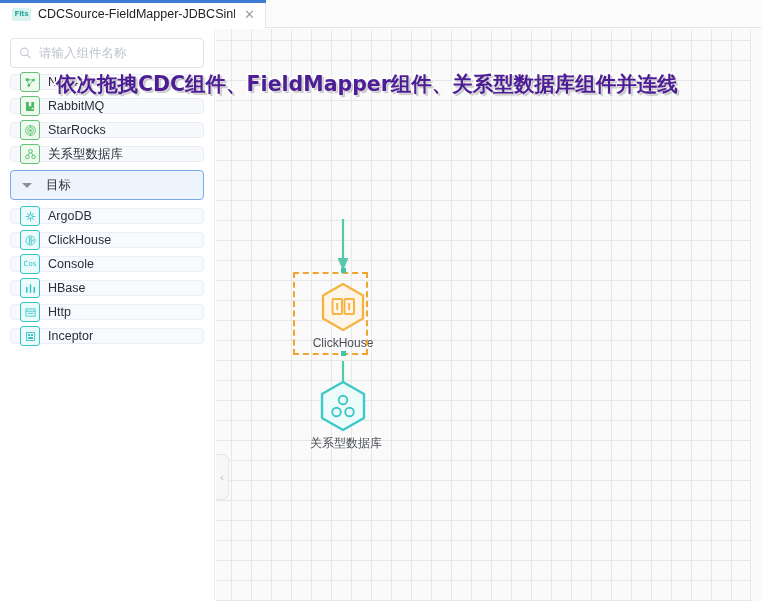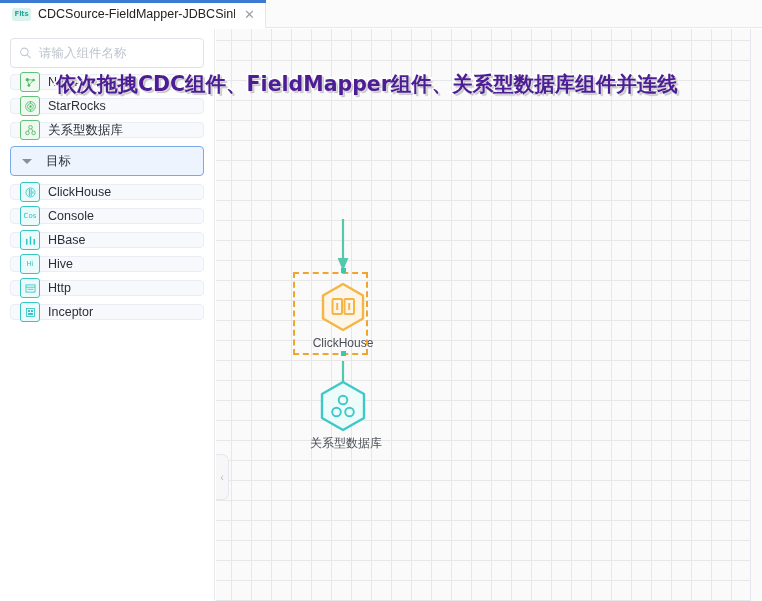--- a/index.html
+++ b/index.html
@@ -192,20 +192,29 @@
             <line x1="4" y1="4.5" x2="6" y2="11.5" stroke="#4cb963" stroke-width="1"></line>
             <line x1="11.5" y1="5" x2="6" y2="11.5" stroke="#4cb963" stroke-width="1"></line>
             <circle cx="4" cy="4.5" r="2" fill="#4cb963"></circle>
             <circle cx="11.8" cy="5" r="1.6" fill="#4cb963"></circle>
             <circle cx="6" cy="11.6" r="1.7" fill="#4cb963"></circle>
           </svg>
         </div>
         <div class="comp-label">Neo4j</div>
       </div>
 
+      <div class="comp-item">
+        <div class="comp-icon">
+          <svg width="13" height="13" viewBox="0 0 16 16">
+            <path d="M2.5 2.5h3.4v5.2h3.1V2.5h3.4v11H2.5z" fill="#4cb963"></path>
+            <rect x="9.4" y="9.4" width="2.1" height="2.1" fill="#eefaf0"></rect>
+          </svg>
+        </div>
+        <div class="comp-label">RabbitMQ</div>
+      </div>
 
       <div class="comp-item">
         <div class="comp-icon">
           <svg width="13" height="13" viewBox="0 0 16 16">
             <circle cx="8" cy="8" r="6" fill="none" stroke="#4cb963" stroke-width="1"></circle>
             <circle cx="8" cy="8" r="3.6" fill="none" stroke="#4cb963" stroke-width="1"></circle>
             <circle cx="8" cy="8" r="1.5" fill="#4cb963"></circle>
             <line x1="8" y1="1.4" x2="8" y2="4.3" stroke="#4cb963" stroke-width="1"></line>
             <line x1="8" y1="11.7" x2="8" y2="14.6" stroke="#4cb963" stroke-width="1"></line>
           </svg>
@@ -224,20 +233,34 @@
           </svg>
         </div>
         <div class="comp-label">关系型数据库</div>
       </div>
 
       <div class="group-header">
         <div class="group-caret"></div>
         <div class="group-label">目标</div>
       </div>
 
+      <div class="comp-item">
+        <div class="comp-icon teal">
+          <svg width="13" height="13" viewBox="0 0 16 16">
+            <g stroke="#2ec2c2" stroke-width="1">
+              <line x1="8" y1="2" x2="8" y2="14"></line>
+                <line x1="2" y1="8" x2="14" y2="8"></line>
+              <line x1="3.8" y1="3.8" x2="12.2" y2="12.2"></line>
+                <line x1="12.2" y1="3.8" x2="3.8" y2="12.2"></line>
+            </g>
+            <circle cx="8" cy="8" r="2.3" fill="#ebfbfb" stroke="#2ec2c2" stroke-width="1"></circle>
+          </svg>
+        </div>
+        <div class="comp-label">ArgoDB</div>
+      </div>
 
       <div class="comp-item">
         <div class="comp-icon teal">
           <svg width="13" height="13" viewBox="0 0 16 16">
             <circle cx="8" cy="8" r="5.6" fill="none" stroke="#2ec2c2" stroke-width="1"></circle>
             <rect x="6" y="3.6" width="1.2" height="8.8" fill="#2ec2c2"></rect>
             <rect x="8.2" y="3.6" width="1.2" height="8.8" fill="#2ec2c2"></rect>
             <rect x="10.4" y="6.6" width="1.2" height="2.8" fill="#2ec2c2"></rect>
           </svg>
         </div>
@@ -256,26 +279,20 @@
         <div class="comp-icon teal">
           <svg width="13" height="13" viewBox="0 0 16 16">
             <rect x="2.5" y="6" width="1.8" height="7.2" fill="#2ec2c2"></rect>
             <rect x="7.1" y="3" width="1.8" height="10.2" fill="#2ec2c2"></rect>
             <rect x="11.7" y="6" width="1.8" height="7.2" fill="#2ec2c2"></rect>
           </svg>
         </div>
         <div class="comp-label">HBase</div>
       </div>
 
-      <div class="comp-item">
-        <div class="comp-icon teal">
-          <span style="font-size:7px;color:#2ec2c2;font-family:'DejaVu Sans',sans-serif;">Hi</span>
-        </div>
-        <div class="comp-label">Hive</div>
-      </div>
 
       <div class="comp-item">
         <div class="comp-icon teal">
           <svg width="13" height="13" viewBox="0 0 16 16">
             <rect x="2.4" y="3.6" width="11.2" height="8.8" fill="none" stroke="#2ec2c2" stroke-width="1"></rect>
             <line x1="2.4" y1="6.4" x2="13.6" y2="6.4" stroke="#2ec2c2" stroke-width="1"></line>
             <line x1="4.4" y1="9" x2="11.6" y2="9" stroke="#2ec2c2" stroke-width="1"></line>
           </svg>
         </div>
         <div class="comp-label">Http</div>

